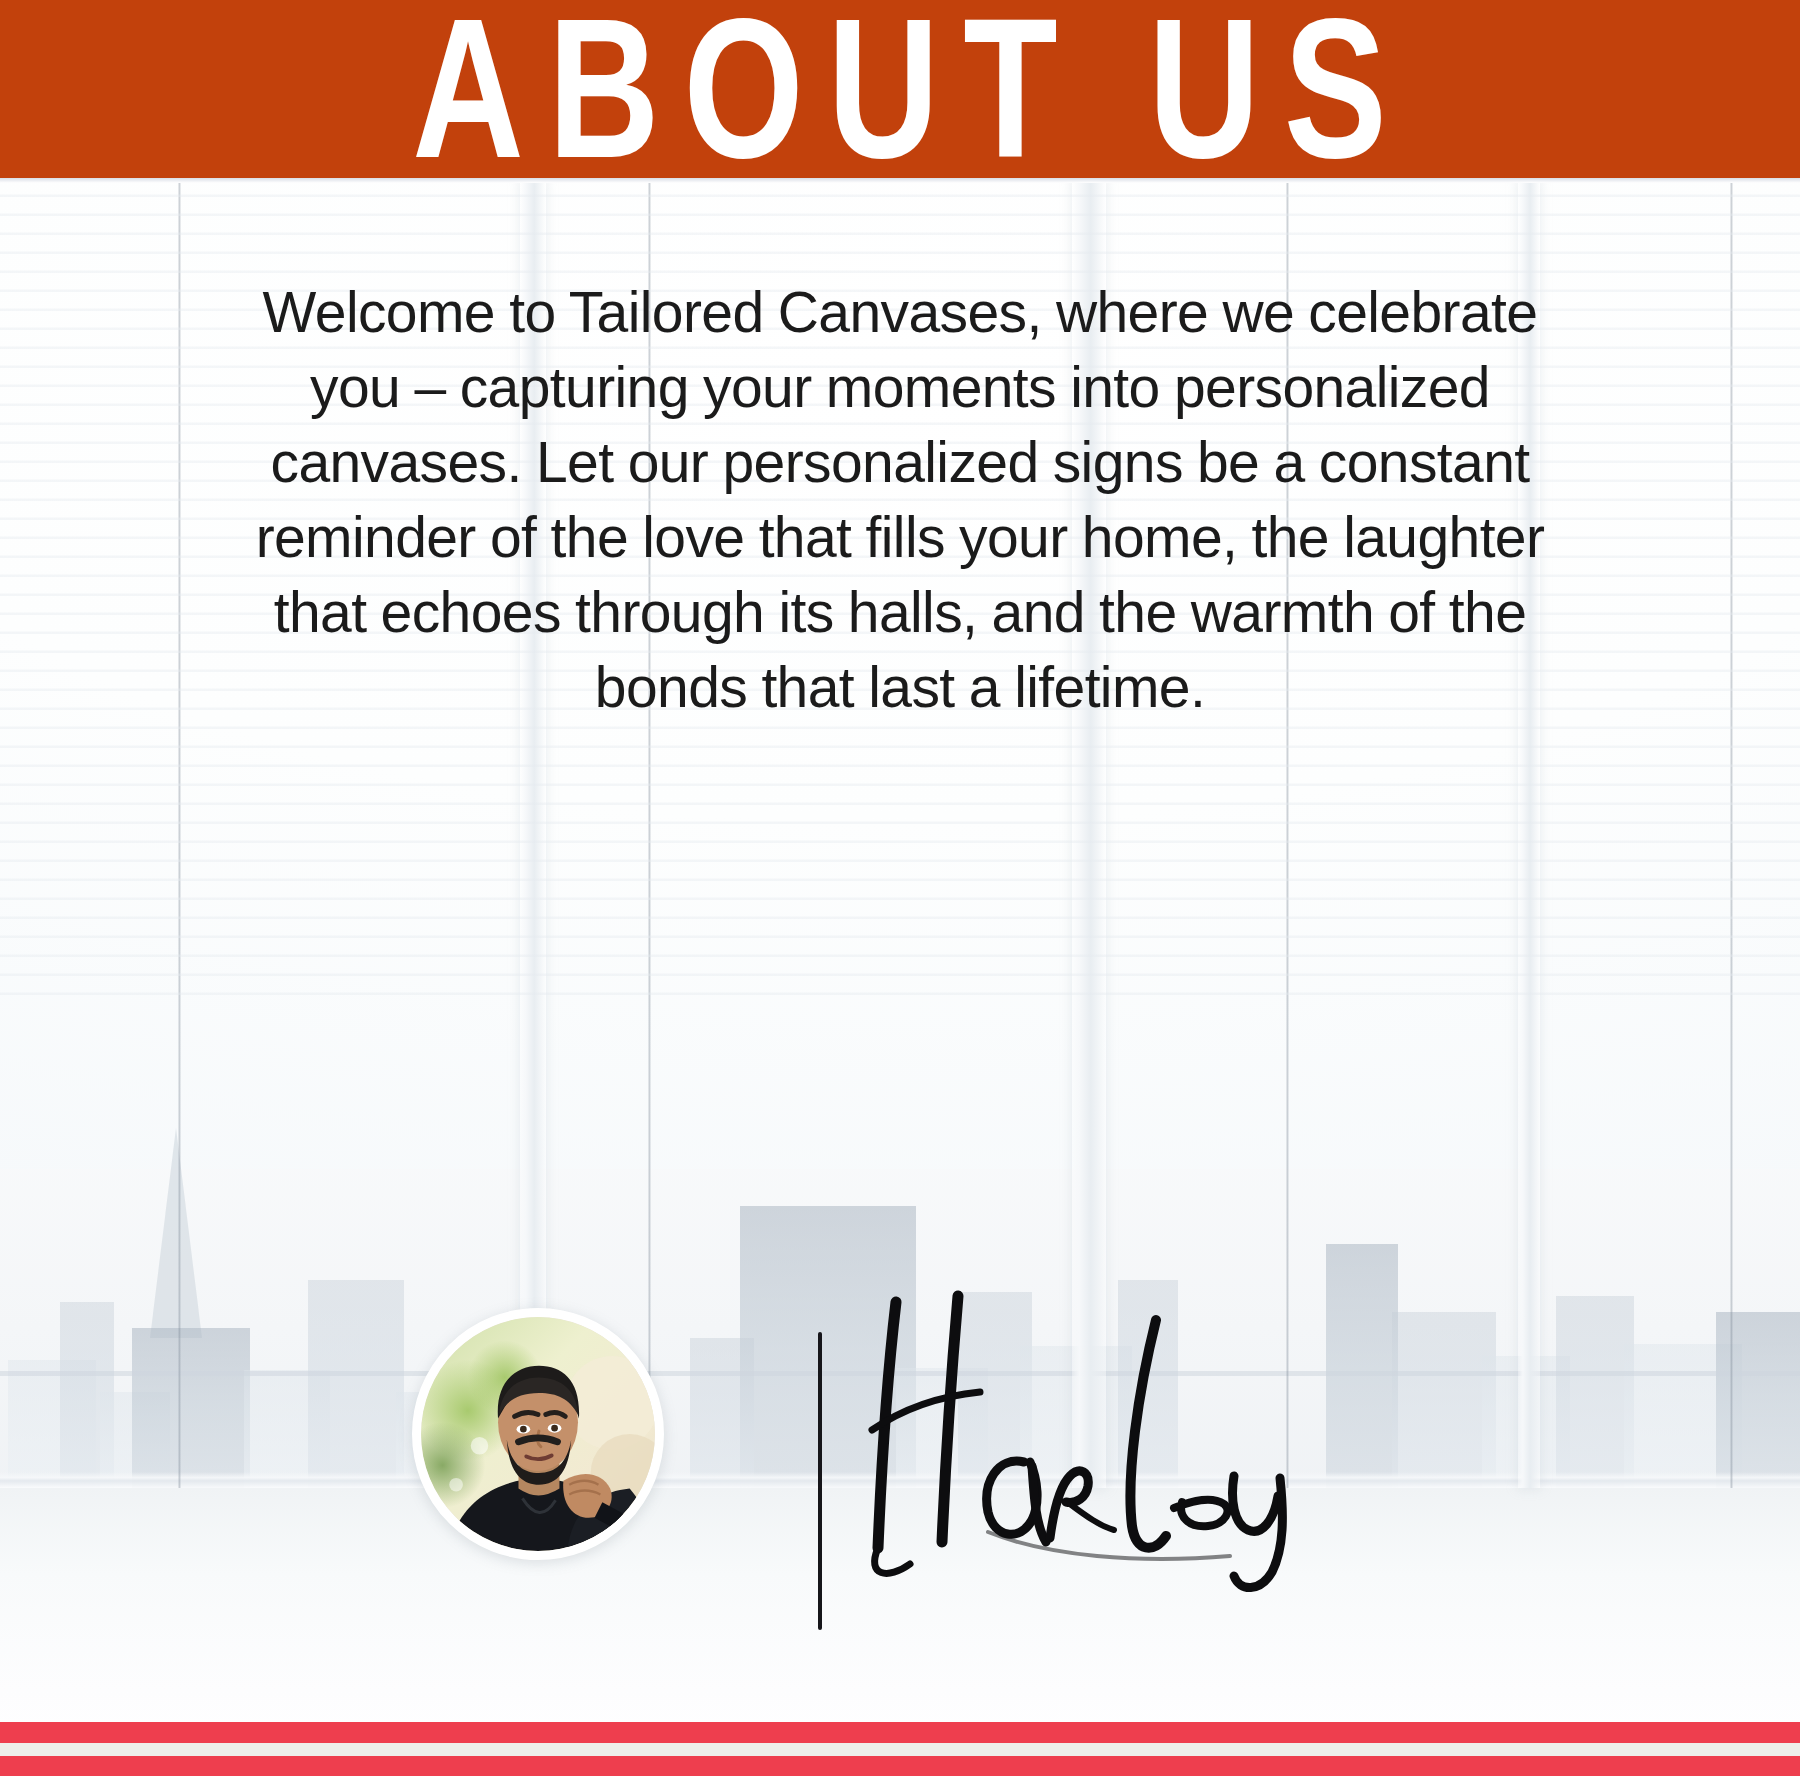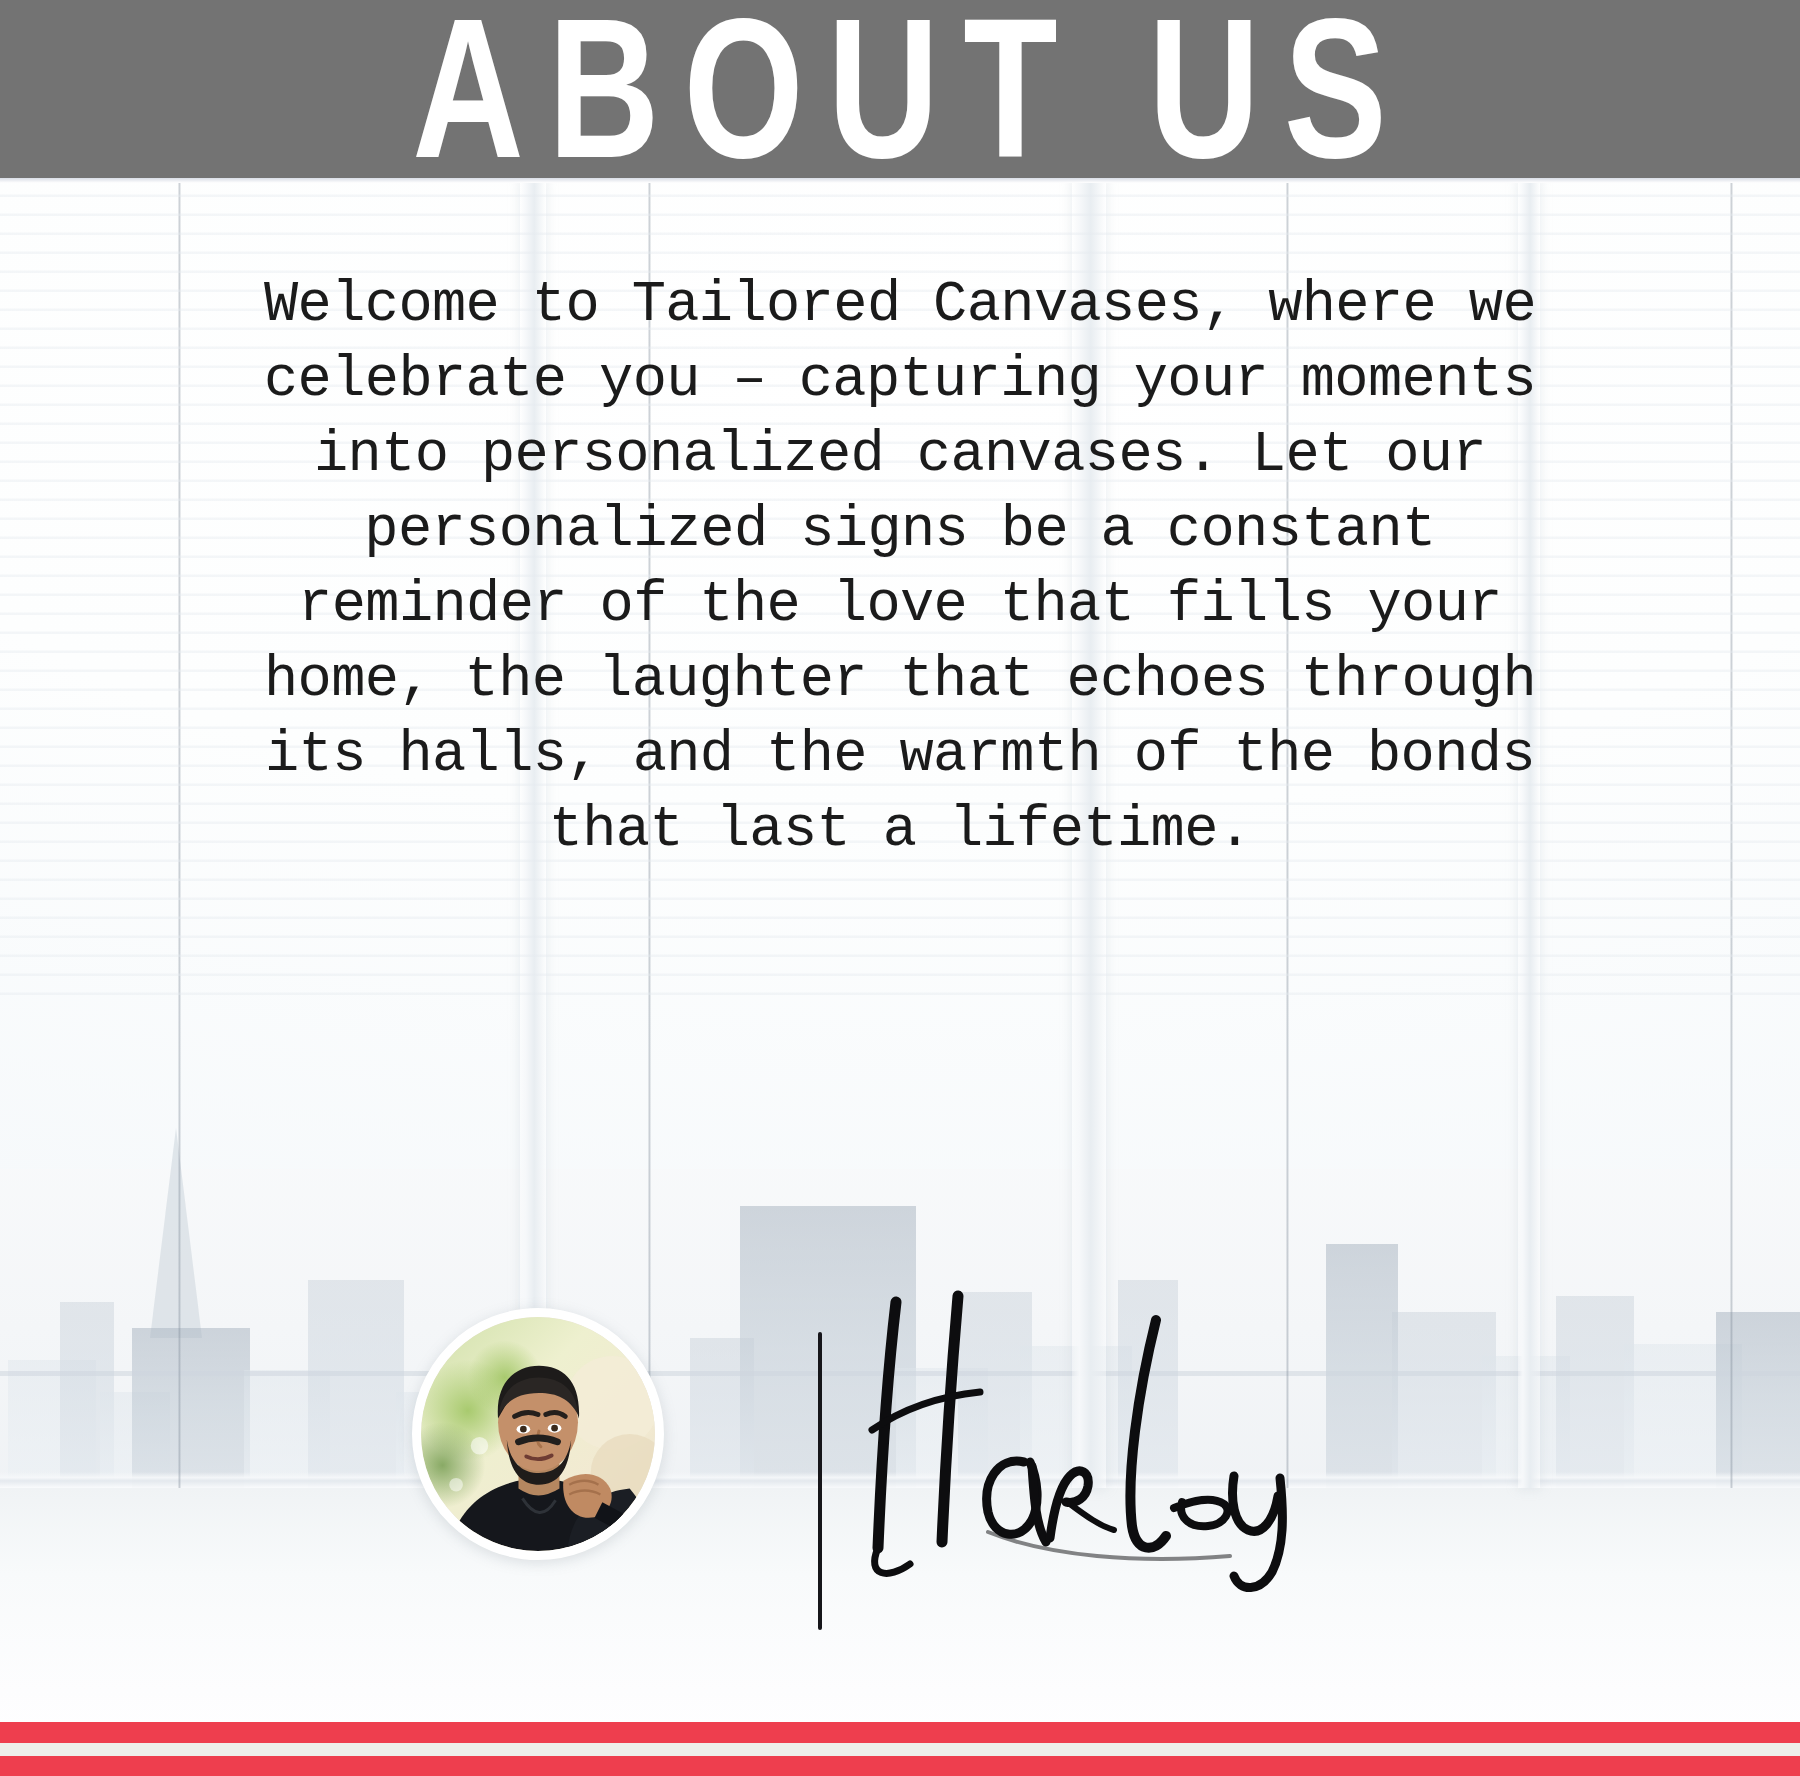--- a/index.html
+++ b/index.html
@@ -111,21 +111,21 @@
     width:1330px;
     text-align:center;
     color:#1b1b1b;
     font-family:"Liberation Sans", sans-serif;
     font-weight:400;
     font-size:57px;
     line-height:75px;
     letter-spacing:-.6px;
     word-spacing:-1px;
   }
-  .copy p { margin:0;font-family:Liberation Mono, monospace; }
+  .copy p { margin:7px; }
   .copy .gap { height:75px; }
 
   
   .sign-area { position:absolute; left:0; top:0; width:1800px; height:1776px; z-index:5; pointer-events:none; }
 
   .avatar {
     position:absolute;
     left:412px; top:1308px;
     width:252px; height:252px;
     border-radius:50%;
@@ -216,21 +216,21 @@
     <div class="mullion thick" style="left:520px;  width:26px;"></div>
     <div class="mullion" style="left:648px;  width:3px;"></div>
     <div class="mullion thick" style="left:1072px; width:34px;"></div>
     <div class="mullion" style="left:1286px; width:3px;"></div>
     <div class="mullion thick" style="left:1518px; width:22px;"></div>
     <div class="mullion" style="left:1730px; width:3px;"></div>
 
     <div class="blinds"></div>
   </div>
 
-  <div class="banner" style="background:#737373;">
+  <div class="banner" style="background:#c2410c;">
     <div class="banner-title">ABOUT US</div>
   </div>
   <div class="banner-underline"></div>
 
   <div class="copy">
     <p>Welcome to Tailored Canvases, where we celebrate you – capturing your moments into personalized canvases. Let our personalized signs be a constant reminder of the love that fills your home, the laughter that echoes through its halls, and the warmth of the bonds that last a lifetime.</p>
     <div class="gap"></div>
   </div>
 
   <div class="sign-area">

